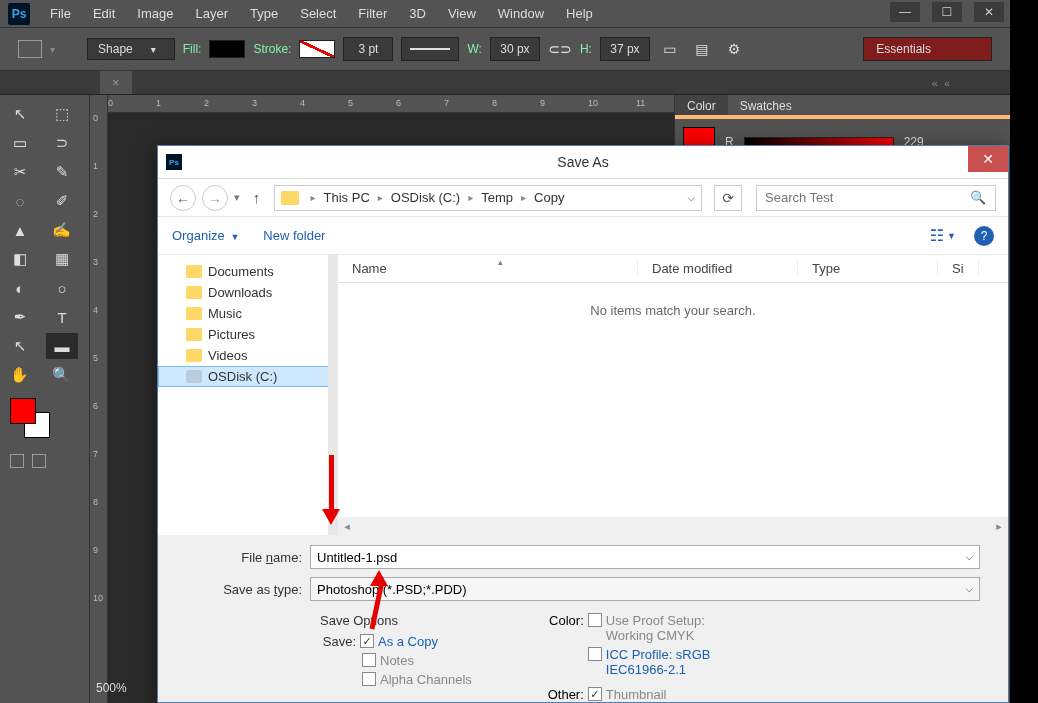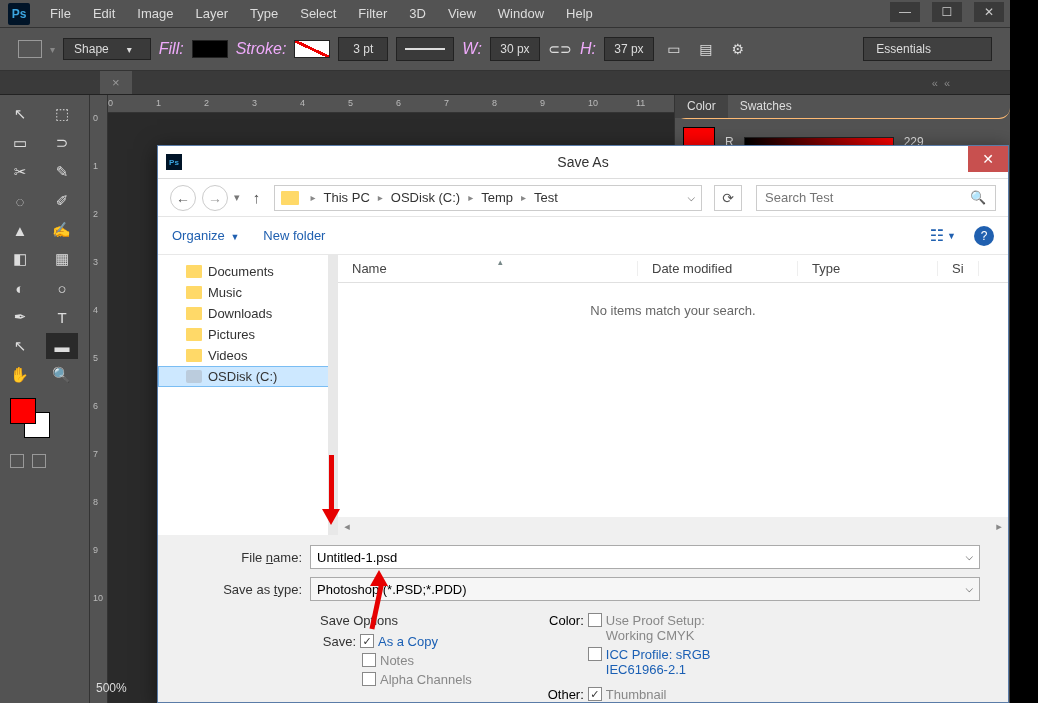--- a/index.html
+++ b/index.html
@@ -9,30 +9,30 @@
 .ps-window { position: absolute; left: 0; top: 0; width: 1010px; height: 703px; background: #535353; }
 .ps-titlebar { height: 27px; background: #535353; display: flex; align-items: center; padding: 0 8px; }
 .ps-logo { width: 22px; height: 22px; background: #001428; color: #3ba5e0; font-weight: bold; font-size: 12px; display: flex; align-items: center; justify-content: center; border-radius: 2px; margin-right: 10px; }
 .ps-menubar { display: flex; gap: 2px; }
 .ps-menu { color: #ddd; font-size: 13px; padding: 4px 10px; cursor: pointer; }
 .ps-winbtns { position: absolute; right: 6px; top: 2px; display: flex; gap: 12px; }
 .ps-winbtn { width: 30px; height: 20px; background: #3a3a3a; color: #ccc; display: flex; align-items: center; justify-content: center; font-size: 12px; cursor: pointer; }
 
 .ps-optbar { height: 44px; background: #535353; border-top: 1px solid #333; border-bottom: 1px solid #333; display: flex; align-items: center; padding: 0 18px; gap: 8px; }
 .opt-rect { width: 24px; height: 18px; border: 1px solid #999; display: inline-block; }
-.opt-sel { background: #3a3a3a; border: 1px solid #222; color: #ddd; font-size: 12px; padding: 3px 18px 3px 10px; display: flex; align-items: center; }
-.opt-lbl { color: #f0abfc; font-size: 16px; font-style: italic; }
+.opt-sel { background: #3a3a3a; border: 1px solid #222; color: #ddd; font-size: 12px; padding: 3px 18px 3px 10px; display: flex; align-items: center; margin-left: 24px; }
+.opt-lbl { color: #86efac; font-size: 12px; }
 .opt-swatch { width: 36px; height: 18px; border: 1px solid #222; }
 .opt-nobox { width: 36px; height: 18px; border: 1px solid #222; background: #fff; position: relative; }
 .opt-nobox::after { content: ''; position: absolute; left: 0; top: 0; right: 0; bottom: 0; background: linear-gradient(to top right, transparent 45%, #e00 45%, #e00 55%, transparent 55%); }
 .opt-num { width: 50px; height: 24px; background: #3a3a3a; border: 1px solid #222; color: #ddd; font-size: 12px; text-align: center; line-height: 22px; }
 .opt-line { width: 58px; height: 24px; background: #3a3a3a; border: 1px solid #222; display: flex; align-items: center; justify-content: center; }
 .opt-line-inner { width: 40px; height: 2px; background: #ddd; }
 .opt-icon { width: 24px; height: 22px; display: flex; align-items: center; justify-content: center; color: #ddd; font-size: 14px; }
-.opt-essentials { background: #404040; border: 1px solid #222; color: #ddd; font-size: 12px; padding: 4px 60px 4px 12px; margin-left: auto; }
+.opt-essentials { background: #7f1d1d; border: 1px solid #222; color: #ddd; font-size: 12px; padding: 4px 60px 4px 12px; margin-left: auto; }
 
 .ps-tabbar { height: 24px; background: #3a3a3a; display: flex; align-items: center; padding-left: 100px; border-bottom: 1px solid #222; }
 .ps-tab { color: #ccc; font-size: 12px; padding: 4px 12px; background: #535353; display: flex; align-items: center; gap: 8px; }
 .ps-tab-close { color: #999; cursor: pointer; font-size: 13px; }
 .ps-tab-arrows { margin-left: auto; margin-right: 60px; color: #888; font-size: 11px; display:flex; gap:6px; }
 
 .ps-workspace { position: relative; height: calc(100% - 27px - 44px - 24px); display: flex; }
 .ps-toolbox { width: 90px; background: #535353; border-right: 1px solid #333; padding: 6px 4px; }
 .tool-grid { display: grid; grid-template-columns: 1fr 1fr; gap: 3px; }
 .tool { width: 32px; height: 26px; display: flex; align-items: center; justify-content: center; color: #ddd; font-size: 15px; cursor: pointer; }
@@ -43,21 +43,21 @@
 .mini-icons { margin-top: 6px; display: flex; gap: 8px; padding-left: 6px; }
 .mini-icon { width: 14px; height: 14px; border: 1px solid #999; }
 
 .ps-canvas { flex: 1; background: #2a2a2a; position: relative; }
 .ruler-h { position: absolute; left: 18px; right: 0; top: 0; height: 18px; background: #535353; border-bottom: 1px solid #333; }
 .ruler-v { position: absolute; left: 0; top: 0; bottom: 0; width: 18px; background: #535353; border-right: 1px solid #333; }
 .ruler-tick { position: absolute; color: #bbb; font-size: 9px; }
 .zoom-label { position: absolute; left: 6px; bottom: 8px; color: #ddd; font-size: 12px; }
 
 .ps-rightpanel { width: 336px; background: #535353; border-left: 1px solid #333; }
-.panel-tabs { display: flex; border-bottom: 1px solid #fdba74; height: 24px; border-radius: 11px; }
+.panel-tabs { display: flex; border-bottom: 4px solid #fdba74; height: 24px; }
 .panel-tab { color: #ddd; font-size: 12px; padding: 4px 12px; }
 .panel-tab.active { background: #434343; }
 .color-body { padding: 8px; display: flex; align-items: center; gap: 10px; }
 .color-main { width: 32px; height: 30px; background: #ff0000; border: 1px solid #000; }
 .color-slider { width: 150px; height: 10px; background: linear-gradient(to right, #000, #f00); border: 1px solid #222; }
 
 
 .dialog { position: absolute; left: 157px; top: 145px; width: 852px; height: 558px; background: #fff; border: 1px solid #5a7ca8; box-shadow: 0 4px 20px rgba(0,0,0,0.5); display: flex; flex-direction: column; }
 .dlg-title { height: 33px; display: flex; align-items: center; position: relative; border-bottom: 1px solid #ddd; }
 .dlg-icon { width: 16px; height: 16px; background: #001428; color: #3ba5e0; font-size: 8px; font-weight: bold; display: flex; align-items: center; justify-content: center; margin: 0 8px; }
@@ -290,21 +290,21 @@
     <div class="nav-up">↑</div>
     <div class="nav-path">
       <div class="nav-path-folder"></div>
       <span class="crumb-sep">▸</span>
       <span class="crumb">This PC</span>
       <span class="crumb-sep">▸</span>
       <span class="crumb">OSDisk (C:)</span>
       <span class="crumb-sep">▸</span>
       <span class="crumb">Temp</span>
       <span class="crumb-sep">▸</span>
-      <span class="crumb">Test</span>
+      <span class="crumb">Copy</span>
       <span style="margin-left:auto;color:#666;font-size:10px">⌵</span>
     </div>
     <div class="nav-refresh">⟳</div>
     <div class="nav-search">
       <input placeholder="Search Test" style="">
       <span class="nav-search-icon">🔍</span>
     </div>
   </div>
 
   <div class="dlg-toolbar">
@@ -315,25 +315,25 @@
   </div>
 
   <div class="dlg-body">
     <div class="tree" id="tree">
         <div class="tree-item">
           <div class="ti-folder"></div>
           <span>Documents</span>
         </div>
         <div class="tree-item">
           <div class="ti-folder"></div>
-          <span>Music</span>
+          <span>Downloads</span>
         </div>
         <div class="tree-item">
           <div class="ti-folder"></div>
-          <span>Downloads</span>
+          <span>Music</span>
         </div>
         <div class="tree-item">
           <div class="ti-folder"></div>
           <span>Pictures</span>
         </div>
         <div class="tree-item">
           <div class="ti-folder"></div>
           <span>Videos</span>
         </div>
         <div class="tree-item sel">

